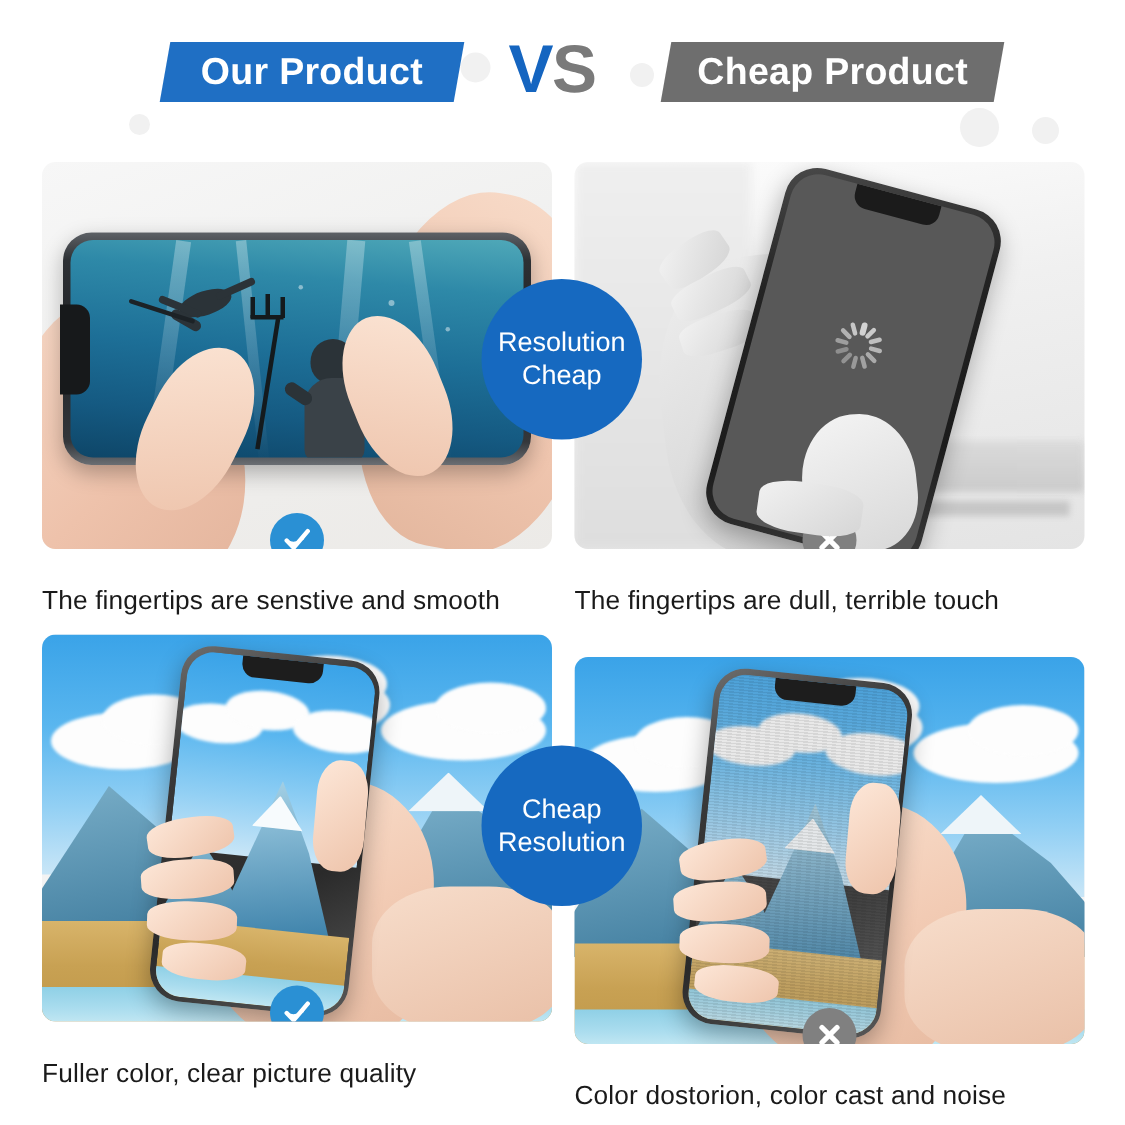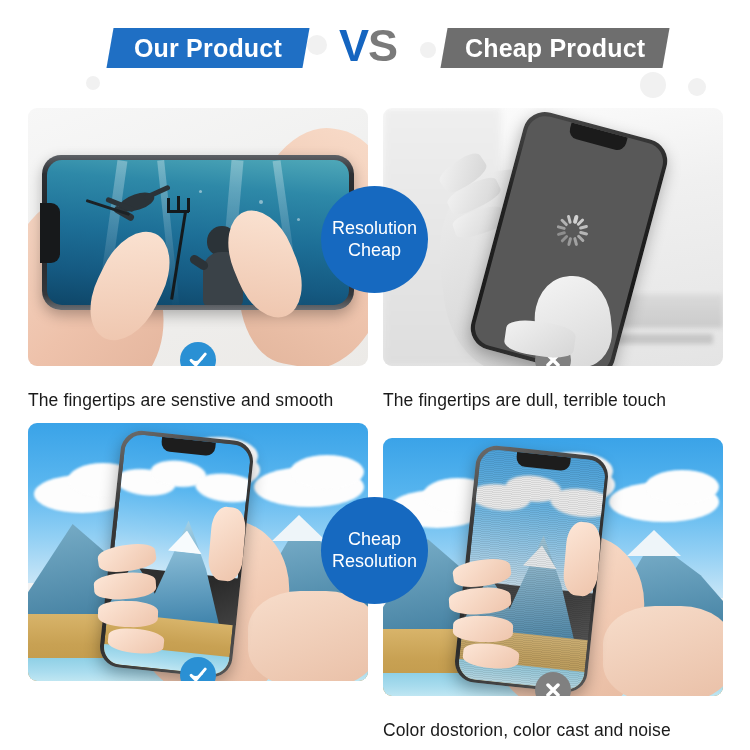--- a/index.html
+++ b/index.html
@@ -357,20 +357,21 @@
       <div class="fgr" style="left:80px;top:206px;width:56px;height:24px;transform:rotate(6deg);"></div>
       <div class="fgr" style="left:182px;top:84px;width:34px;height:74px;border-radius:42%/30%;transform:rotate(5deg);"></div>
 
       <div class="badge ok">
         <svg width="22" height="22" viewBox="0 0 24 24" aria-hidden="true">
           <path d="M4.5 12.4 L9.6 17.6 L19.8 5.6 L16.6 12.0 L9.4 13.2 Z" fill="#ffffff"></path>
           <path d="M4.5 12.4 L9.6 17.6 L19.8 5.6" fill="none" stroke="#ffffff" stroke-width="3.2" stroke-linecap="round" stroke-linejoin="round"></path>
         </svg>
       </div>
     </div>
+    <div class="caption">Fuller color, clear picture quality</div>
   </div>
 
   <div class="cell c4">
     <div class="photo p34">
       <div class="land">
         <div class="sky"></div>
         <div class="cloud" style="left:6px;top:52px;width:96px;height:38px;"></div>
         <div class="cloud" style="left:40px;top:40px;width:70px;height:34px;"></div>
         <div class="cloud" style="left:112px;top:24px;width:120px;height:46px;"></div>
         <div class="cloud" style="left:150px;top:14px;width:80px;height:38px;"></div>

